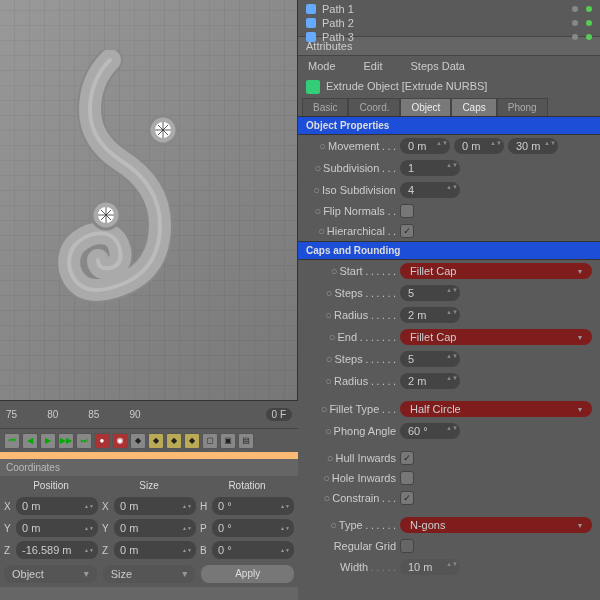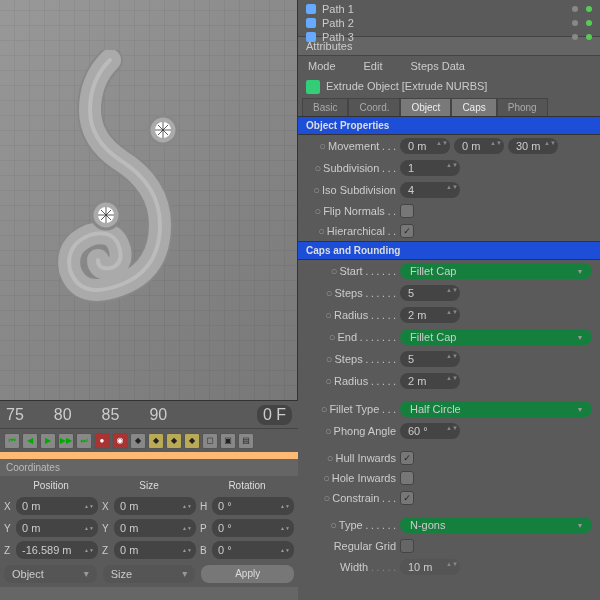--- a/index.html
+++ b/index.html
@@ -1,21 +1,21 @@
 <!DOCTYPE html>
 <html><head>
 <meta charset="utf-8">
 <style>
 *{margin:0;padding:0;box-sizing:border-box;font-family:Arial,sans-serif;font-size:11px;color:#ccc}
 body{background:#666;width:600px;height:600px;overflow:hidden;position:relative}
 .viewport{position:absolute;left:0;top:0;width:298px;height:400px;background:linear-gradient(135deg,#999 0%,#888 50%,#777 100%);border-right:1px solid #333}
 .viewport::before{content:"";position:absolute;inset:0;background-image:repeating-linear-gradient(0deg,transparent,transparent 14px,rgba(0,0,0,0.08) 14px,rgba(0,0,0,0.08) 15px),repeating-linear-gradient(90deg,transparent,transparent 14px,rgba(0,0,0,0.08) 14px,rgba(0,0,0,0.08) 15px);opacity:0.6}
 .shape{position:absolute;left:20px;top:50px;width:180px;height:280px;pointer-events:none}
 .timeline{position:absolute;left:0;top:400px;width:298px;height:28px;background:#5a5a5a;display:flex;align-items:center;padding:0 6px;gap:30px;border-top:1px solid #333}
-.timeline span{color:#ccc;font-size:16px}
+.timeline span{color:#ccc;font-size:10px}
 .ftemp{position:absolute;right:6px;background:#444;border-radius:8px;padding:1px 6px;font-size:10px}
 .transport{position:absolute;left:0;top:428px;width:298px;height:24px;background:#5a5a5a;display:flex;align-items:center;padding:2px 4px;gap:2px;border-top:1px solid #444}
 .tbtn{width:16px;height:16px;background:#888;border:1px solid #555;border-radius:2px;display:flex;align-items:center;justify-content:center;font-size:8px;color:#222}
 .tbtn.play{color:#0a0}
 .tbtn.rec{background:#a33;color:#fff}
 .tbtn.yel{background:#ba5}
 .coords{position:absolute;left:0;top:452px;width:298px;background:#5a5a5a;border-top:7px solid #fdba74}
 .coords-hdr{padding:3px 6px;background:#656565;font-size:10px;color:#bbb}
 .coords-row{display:flex;padding:2px 4px;gap:4px}
 .coords-cell{flex:1;text-align:center;font-size:10px;color:#ddd;padding:2px}
@@ -40,21 +40,21 @@
 .obj-icon{width:14px;height:14px;background:#3c7;border-radius:2px}
 .tabs{display:flex;gap:0;padding:0 4px;background:#5a5a5a}
 .tab{padding:3px 10px;background:#555;font-size:10px;color:#aaa;border:1px solid #444;border-bottom:none}
 .tab.active{background:#797979;color:#eee}
 .section-hdr{background:#1d4ed8;padding:3px 8px;font-size:10px;font-weight:bold;color:#ddd;border-top:1px solid #333;border-bottom:1px solid #333}
 .prop{display:flex;align-items:center;padding:3px 8px;gap:4px}
 .prop-label{width:90px;font-size:10px;color:#ccc;text-align:right;white-space:nowrap;overflow:hidden}
 .bullet{color:#999;margin-right:2px}
 .pfield{background:#444;border-radius:8px;padding:2px 8px;font-size:10px;color:#ddd;min-width:50px;display:flex;justify-content:space-between;align-items:center}
 .chk{width:14px;height:14px;background:#777;border:1px solid #444;border-radius:3px;display:flex;align-items:center;justify-content:center;font-size:9px;color:#222}
-.pdd{flex:1;background:#15803d;border-radius:8px;padding:2px 10px;font-size:10px;color:#ccc;display:flex;justify-content:space-between;align-items:center}
+.pdd{flex:1;background:#7f1d1d;border-radius:8px;padding:2px 10px;font-size:10px;color:#ccc;display:flex;justify-content:space-between;align-items:center}
 .pdd::after{content:"▾";color:#999;font-size:8px}
 .arrow{width:6px;height:10px;color:#888;font-size:6px;line-height:5px}
 </style>
 </head>
 <body>
 
 <div class="viewport">
 <svg class="shape" viewBox="0 0 180 280">
 <path d="M90 10 Q70 30 70 60 Q70 90 100 110 Q140 135 140 175 Q140 220 100 235 Q60 250 50 220 Q45 195 70 185 Q95 178 100 200 Q103 215 90 218 Q78 220 78 210" fill="none" stroke="#888" stroke-width="26" stroke-linecap="round"></path>
 <path d="M90 10 Q70 30 70 60 Q70 90 100 110 Q140 135 140 175 Q140 220 100 235 Q60 250 50 220 Q45 195 70 185 Q95 178 100 200 Q103 215 90 218 Q78 220 78 210" fill="none" stroke="#aaa" stroke-width="22" stroke-linecap="round"></path>

